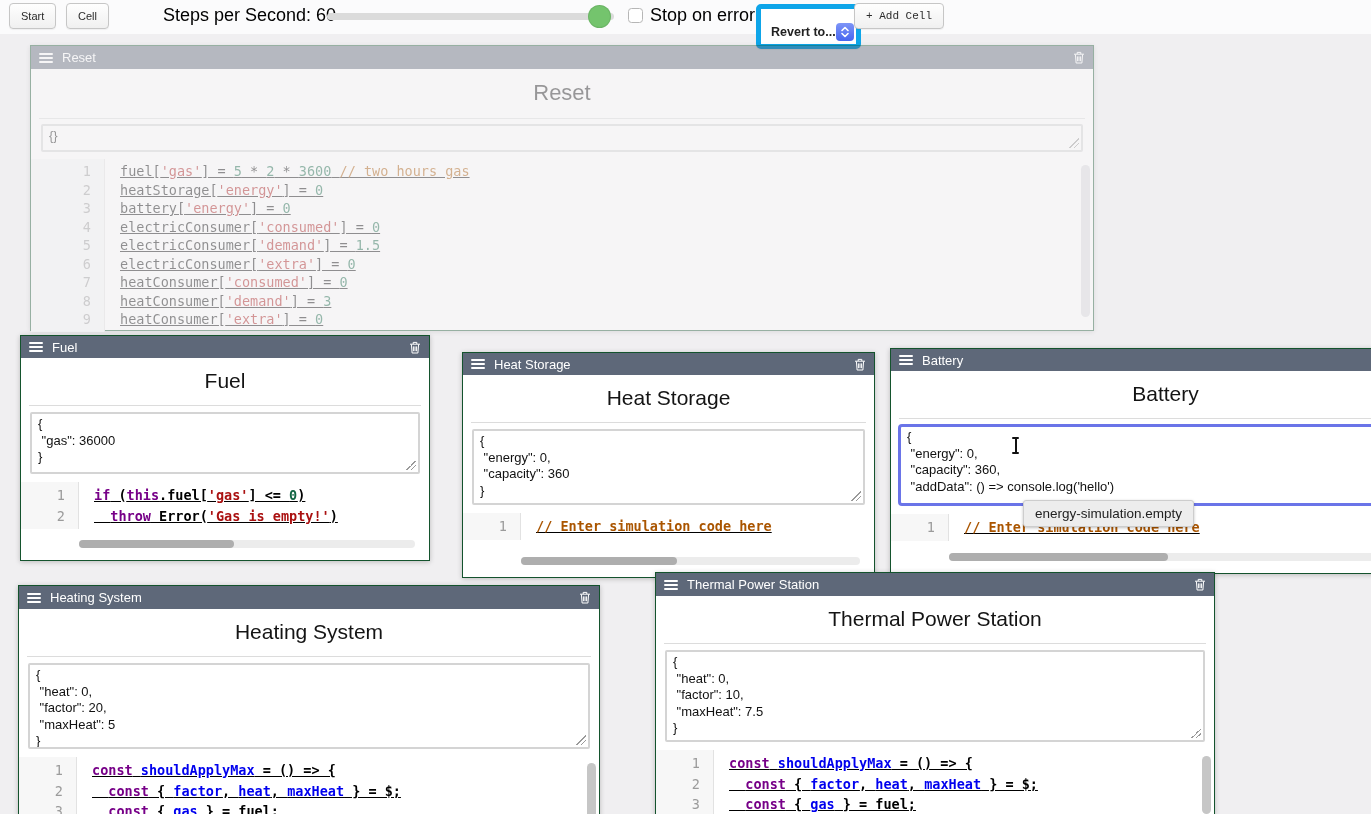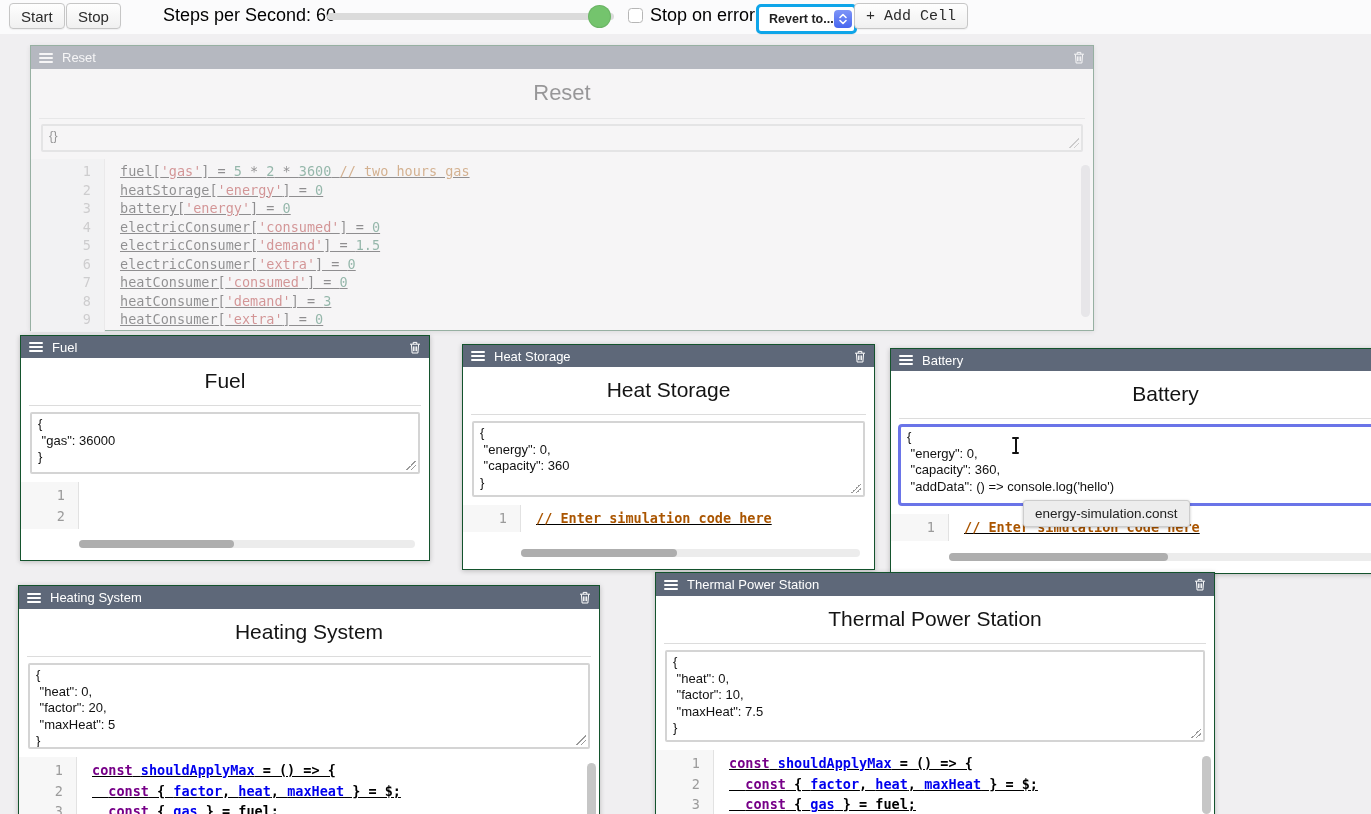--- a/index.html
+++ b/index.html
@@ -7,35 +7,35 @@
     width:1371px;height:814px;position:relative;overflow:hidden;
     background:#f0eff1;
     font-family:"Liberation Sans",sans-serif;
     -webkit-font-smoothing:antialiased;
   }
   
   .toolbar-strip{position:absolute;left:0;top:0;width:1371px;height:34px;background:#fbfbfc;}
   .btn{
     position:absolute;top:3px;height:26px;display:inline-flex;align-items:center;
     background:linear-gradient(#fefefe,#f0f0f0);border:1px solid #c6c6c6;border-radius:4px;
-    font-size:15px;color:#2b2b2b;padding:11px 11px;box-shadow:0 1px 1px rgba(0,0,0,.05);
+    font-size:11px;color:#2b2b2b;padding:11px 11px;box-shadow:0 1px 1px rgba(0,0,0,.05);
   }
   #btn-start{left:9px;}
   #btn-step{left:66px;}
   .tb-label{position:absolute;top:5px;font-size:18px;color:#000;}
   #lbl-steps{left:129px;margin-left:34px;}
   #lbl-stop{left:650px;}
   .slider-track{position:absolute;left:327px;top:13px;width:287px;height:7px;border-radius:4px;background:#dbdbdb;}
   .slider-thumb{position:absolute;left:588px;top:5px;width:23px;height:23px;border-radius:50%;
     background:#74c46d;border:1px solid rgba(0,0,0,.08);box-sizing:border-box;}
   .checkbox{position:absolute;left:628px;top:8px;width:15px;height:15px;background:#fff;
     border:1.5px solid #b6b6b6;border-radius:3.5px;box-sizing:border-box;}
   .mac-select{
     position:absolute;left:756px;top:4px;height:24px;display:inline-flex;align-items:center;
-    background:#fff;border:3px solid #0ea5e9;border-radius:5px;padding:0 2px 0 10px;
+    background:#fff;border:5px solid #0ea5e9;border-radius:5px;padding:11px 2px 0 10px;
     font-size:12.5px;font-weight:bold;color:#222;box-shadow:0 1px 1px rgba(0,0,0,.06);
   }
   .sel-arrows{width:18px;height:18px;border-radius:4px;background:linear-gradient(#7e95f7,#4766f0);
     display:flex;align-items:center;justify-content:center;}
   #btn-addcell{left:854px;font-family:Liberation Mono, monospace;}
   
   .cell{position:absolute;background:#fff;border:1px solid #14532d;box-shadow:0 1px 5px rgba(0,0,0,.22);box-sizing:border-box;}
   .cell-header{height:23px;background:#5e6879;color:#fff;display:flex;align-items:center;
     padding:0 8px;font-size:13px;gap:9px;}
   .burger{width:14px;height:10px;display:flex;flex-direction:column;justify-content:space-between;flex:0 0 auto;}
@@ -64,21 +64,21 @@
   
   #cell-reset{left:30px;top:45px;width:1064px;height:286px;opacity:.4;}
   #cell-reset .cell-title{font-size:22px;}
   #cell-reset .json-box{margin:5px 10px 7px;height:24px;}
   #cell-reset .code{font-weight:normal;line-height:18.5px;}
   #cell-reset .gutter{width:74px;}
   #cell-reset .vthumb{height:152px;background:#dadade;}
   #cell-fuel{left:20px;top:335px;width:410px;height:226px;}
   #cell-fuel .cell-header{height:22px;}
   #cell-fuel .json-box{height:58px;}
-  #cell-heat-storage{left:462px;top:344px;width:413px;height:226px;}
+  #cell-heat-storage{left:462px;top:352px;width:413px;height:226px;}
   #cell-heat-storage .cell-header{height:22px;}
   #cell-heat-storage .json-box{height:72px;}
   #cell-battery{left:890px;top:348px;width:551px;height:226px;}
   #cell-battery .cell-header{height:22px;}
   #cell-battery .json-box{height:76px;border:3px solid #6a74e8;border-radius:4px;margin:5px 7px 8px;}
   #cell-battery .json-vthumb{position:absolute;right:4px;top:4px;width:8px;height:42px;background:#bfbfbf;border-radius:4px;}
   #cell-heating-system{left:18px;top:585px;width:582px;height:300px;}
   #cell-heating-system .json-box{height:82px;}
   #cell-tps{left:655px;top:572px;width:560px;height:300px;}
   #cell-tps .json-box{height:88px;}
@@ -89,21 +89,21 @@
   .ibeam::before,.ibeam::after{content:"";position:absolute;left:1px;width:7px;height:2px;background:#111;border-radius:1px;}
   .ibeam::before{top:0;}
   .ibeam::after{bottom:0;}
   .ibeam i{position:absolute;left:3.5px;top:1px;bottom:1px;width:2px;background:#111;display:block;}
 </style>
 </head>
 <body>
 
 <div class="toolbar-strip"></div>
 <button class="btn" id="btn-start">Start</button>
-<button class="btn" id="btn-step">Stop</button>
+<button class="btn" id="btn-step">Cell</button>
 <span class="tb-label" id="lbl-steps">Steps per Second: 60</span>
 <div class="slider-track"></div>
 <div class="slider-thumb"></div>
 <div class="checkbox"></div>
 <span class="tb-label" id="lbl-stop">Stop on error</span>
 <div class="mac-select">
   <span>Revert to...</span>
   <span class="sel-arrows">
     <svg width="10" height="12" viewBox="0 0 10 12">
         <polyline points="2,4.5 5,1.5 8,4.5" fill="none" stroke="#fff" stroke-width="1.6" stroke-linecap="round" stroke-linejoin="round"></polyline>
@@ -170,20 +170,21 @@
     <div class="json-text">{
  "gas": 36000
 }</div>
     <span class="resize-h"></span>
   </div>
   <div class="code">
     <div class="gutter">
         <div>1</div>
         <div>2</div>
       </div>
+    <div class="lines"><div><span class="tk-kw">if</span><span> (</span><span class="tk-kw">this</span><span>.fuel[</span><span class="tk-str">'gas'</span><span>] &lt;= </span><span class="tk-num">0</span><span>)</span></div><div><span>  </span><span class="tk-kw">throw</span><span> Error(</span><span class="tk-str">'Gas is empty!'</span><span>)</span></div></div>
   </div>
   <div class="hscroll">
       <span class="hthumb"></span>
     </div>
 </div>
 
 <div class="cell" id="cell-heat-storage">
   <div class="cell-header">
     <span class="burger">
         <i></i>
@@ -315,16 +316,16 @@
     <div class="gutter">
         <div>1</div>
         <div>2</div>
         <div>3</div>
       </div>
     <div class="lines"><div><span class="tk-kw">const</span><span> </span><span class="tk-def">shouldApplyMax</span><span> = () =&gt; {</span></div><div><span>  </span><span class="tk-kw">const</span><span> { </span><span class="tk-def">factor</span><span>, </span><span class="tk-def">heat</span><span>, </span><span class="tk-def">maxHeat</span><span> } = $;</span></div><div><span>  </span><span class="tk-kw">const</span><span> { </span><span class="tk-def">gas</span><span> } = fuel;</span></div></div>
     <span class="vthumb"></span>
   </div>
 </div>
 
-<div class="tooltip">energy-simulation.const</div>
+<div class="tooltip">energy-simulation.empty</div>
 <div class="ibeam">
     <i></i>
   </div>
 
 </body></html>

